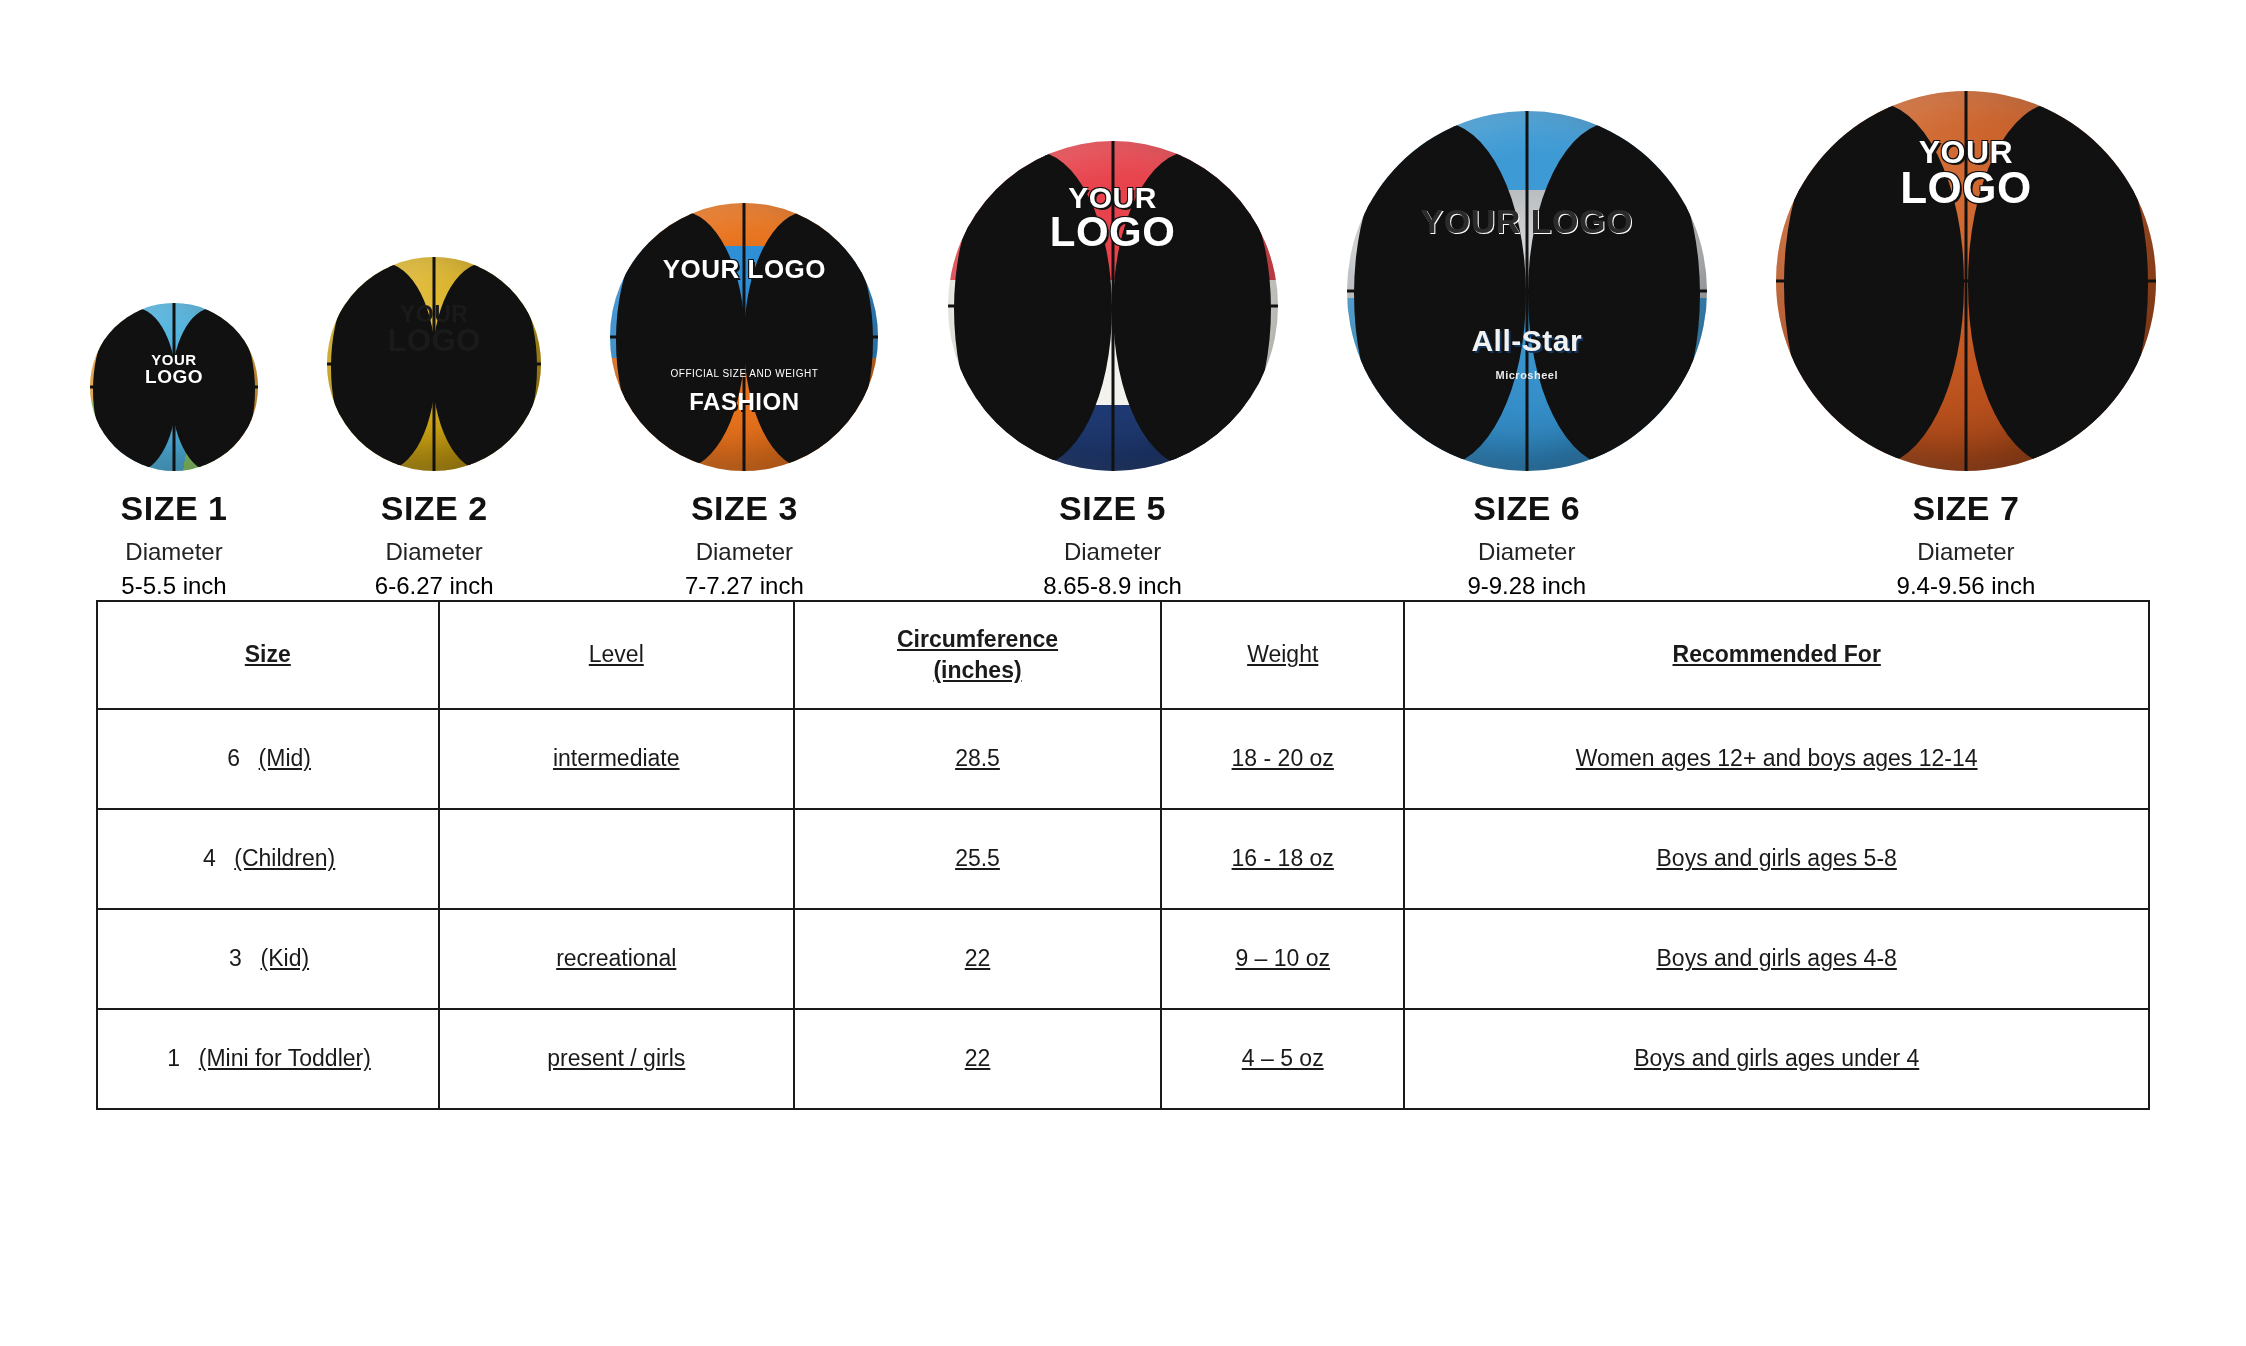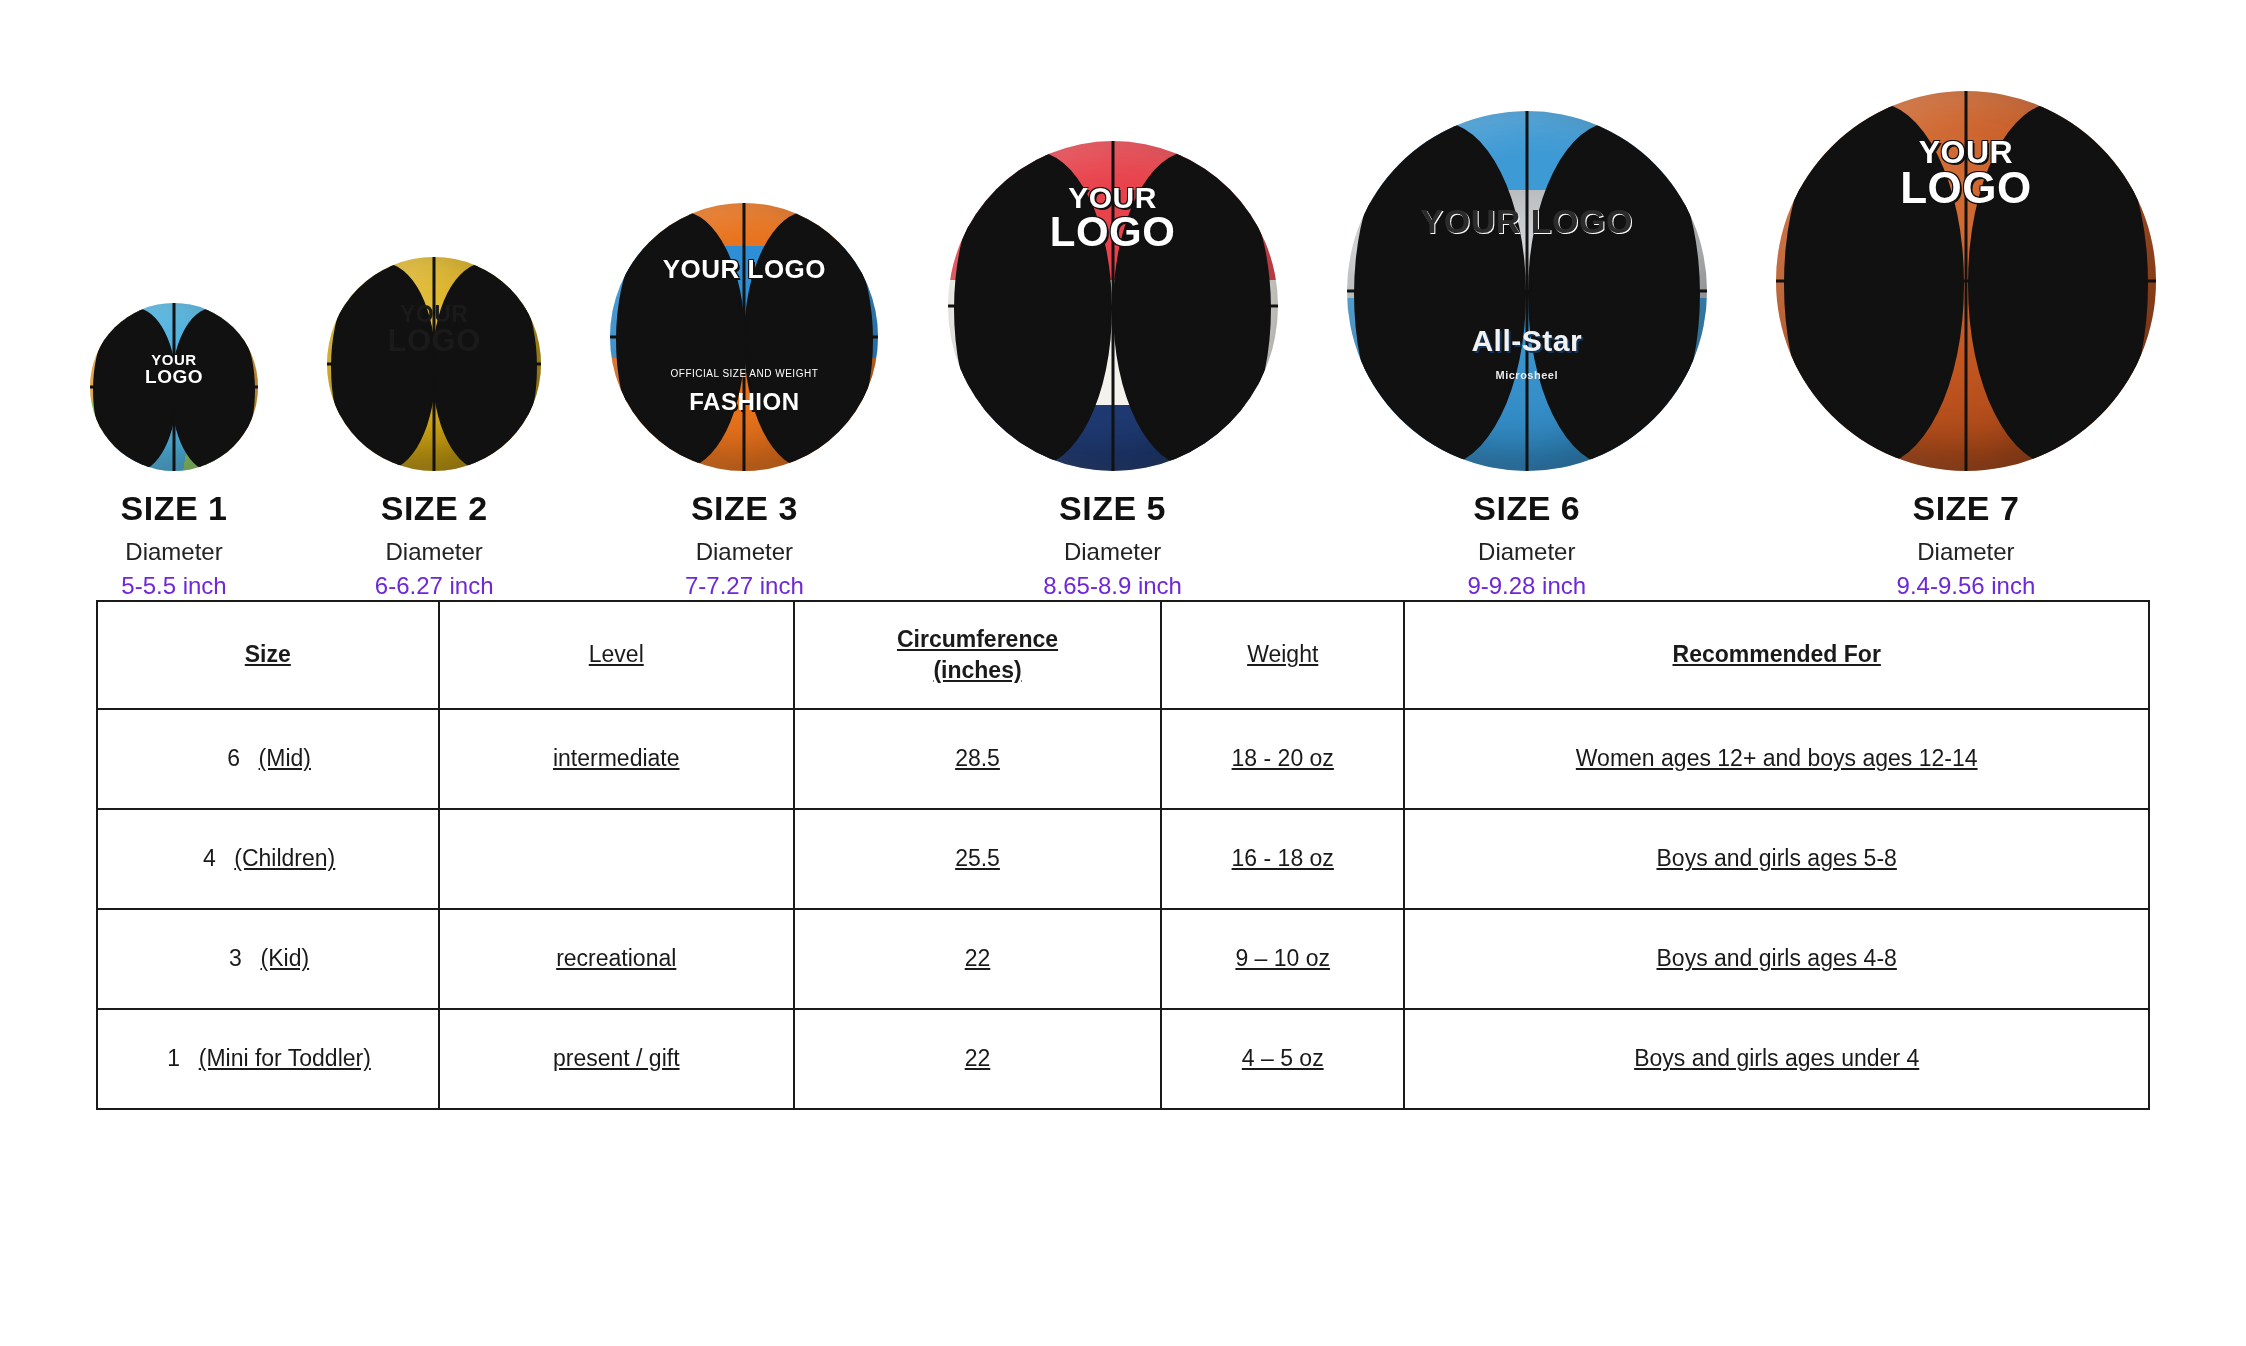--- a/index.html
+++ b/index.html
@@ -106,21 +106,21 @@
     color: #111;
   }
   .diam-label {
     font-size: 24px;
     margin-top: 10px;
     color: #222;
   }
   .diam-value {
     font-size: 24px;
     margin-top: 6px;
-    color: #6d28d9;
+    color: #000000;
   }
 
   
   .table-wrap {
     padding: 0 96px;
     box-sizing: border-box;
   }
   table.spec {
     border-collapse: collapse;
     width: 100%;
@@ -324,21 +324,21 @@
           </td>
           <td>recreational</td>
           <td>22</td>
           <td>9 – 10 oz</td>
           <td>Boys and girls ages 4-8</td>
         </tr>
         <tr>
           <td class="size-cell">
             <span class="num">1</span><span class="paren">(Mini for Toddler)</span>
           </td>
-          <td>present / gift</td>
+          <td>present / girls</td>
           <td>22</td>
           <td>4 – 5 oz</td>
           <td>Boys and girls ages under 4</td>
         </tr>
       </tbody>
     </table>
   </div>
 
 </div>
 

